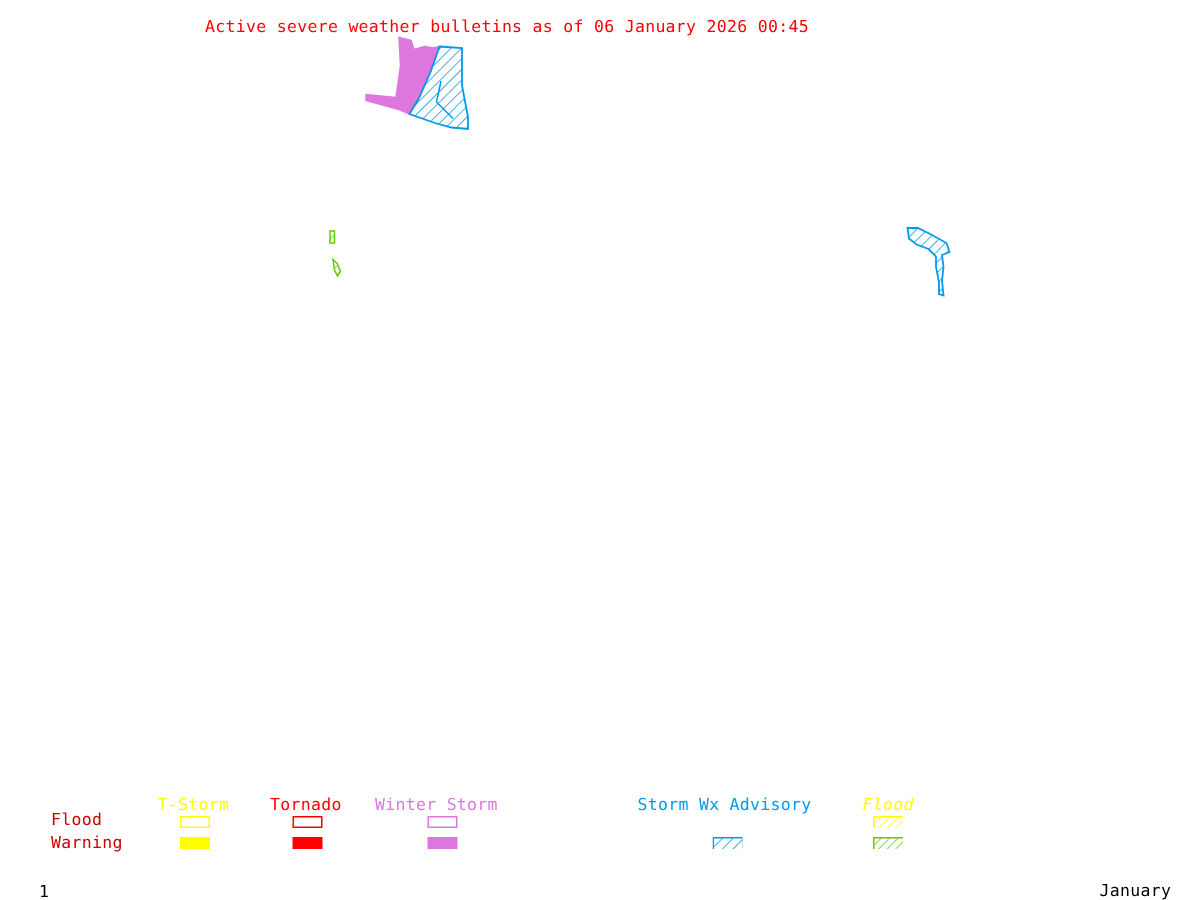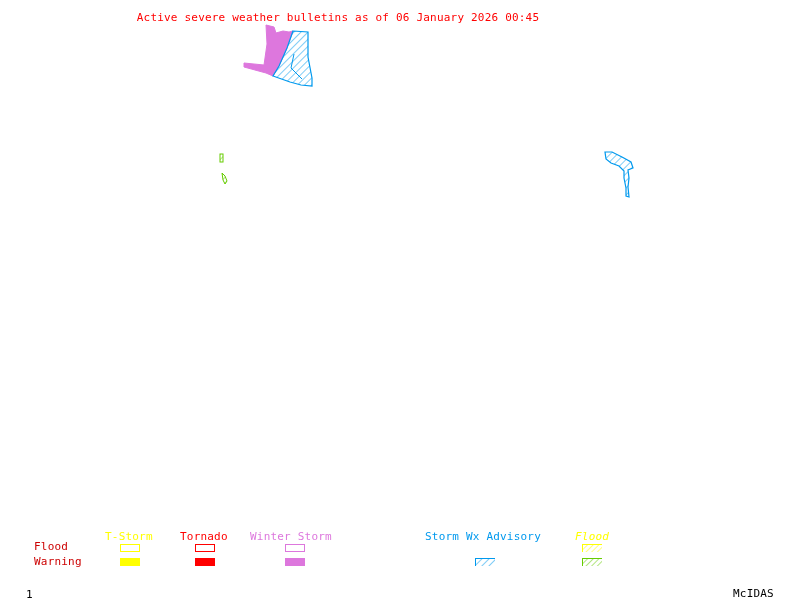--- a/index.html
+++ b/index.html
@@ -60,13 +60,13 @@
 
 <div class="lbl" style="left:575px; top:531px; color:#ffff00;font-style:italic;">Flood</div>
 <svg class="box" style="left:582px; top:544px;" width="21" height="9">
   <rect x="0.5" y="0.5" width="20" height="8" fill="url(#hatchYellow)" stroke="#ffff00" stroke-width="1"></rect>
 </svg>
 <svg class="box" style="left:582px; top:558px;" width="21" height="9">
   <rect x="0.5" y="0.5" width="20" height="8" fill="url(#hatchGreen)" stroke="#66cc00" stroke-width="1"></rect>
 </svg>
 
 <div class="lbl" style="left:26px; top:589px; color:#000000;">1</div>
-<div class="lbl" style="left:733px; top:588px; color:#000000;">McIDAS</div>
+<div class="lbl" style="left:733px; top:588px; color:#000000;">January</div>
 
 </body></html>

